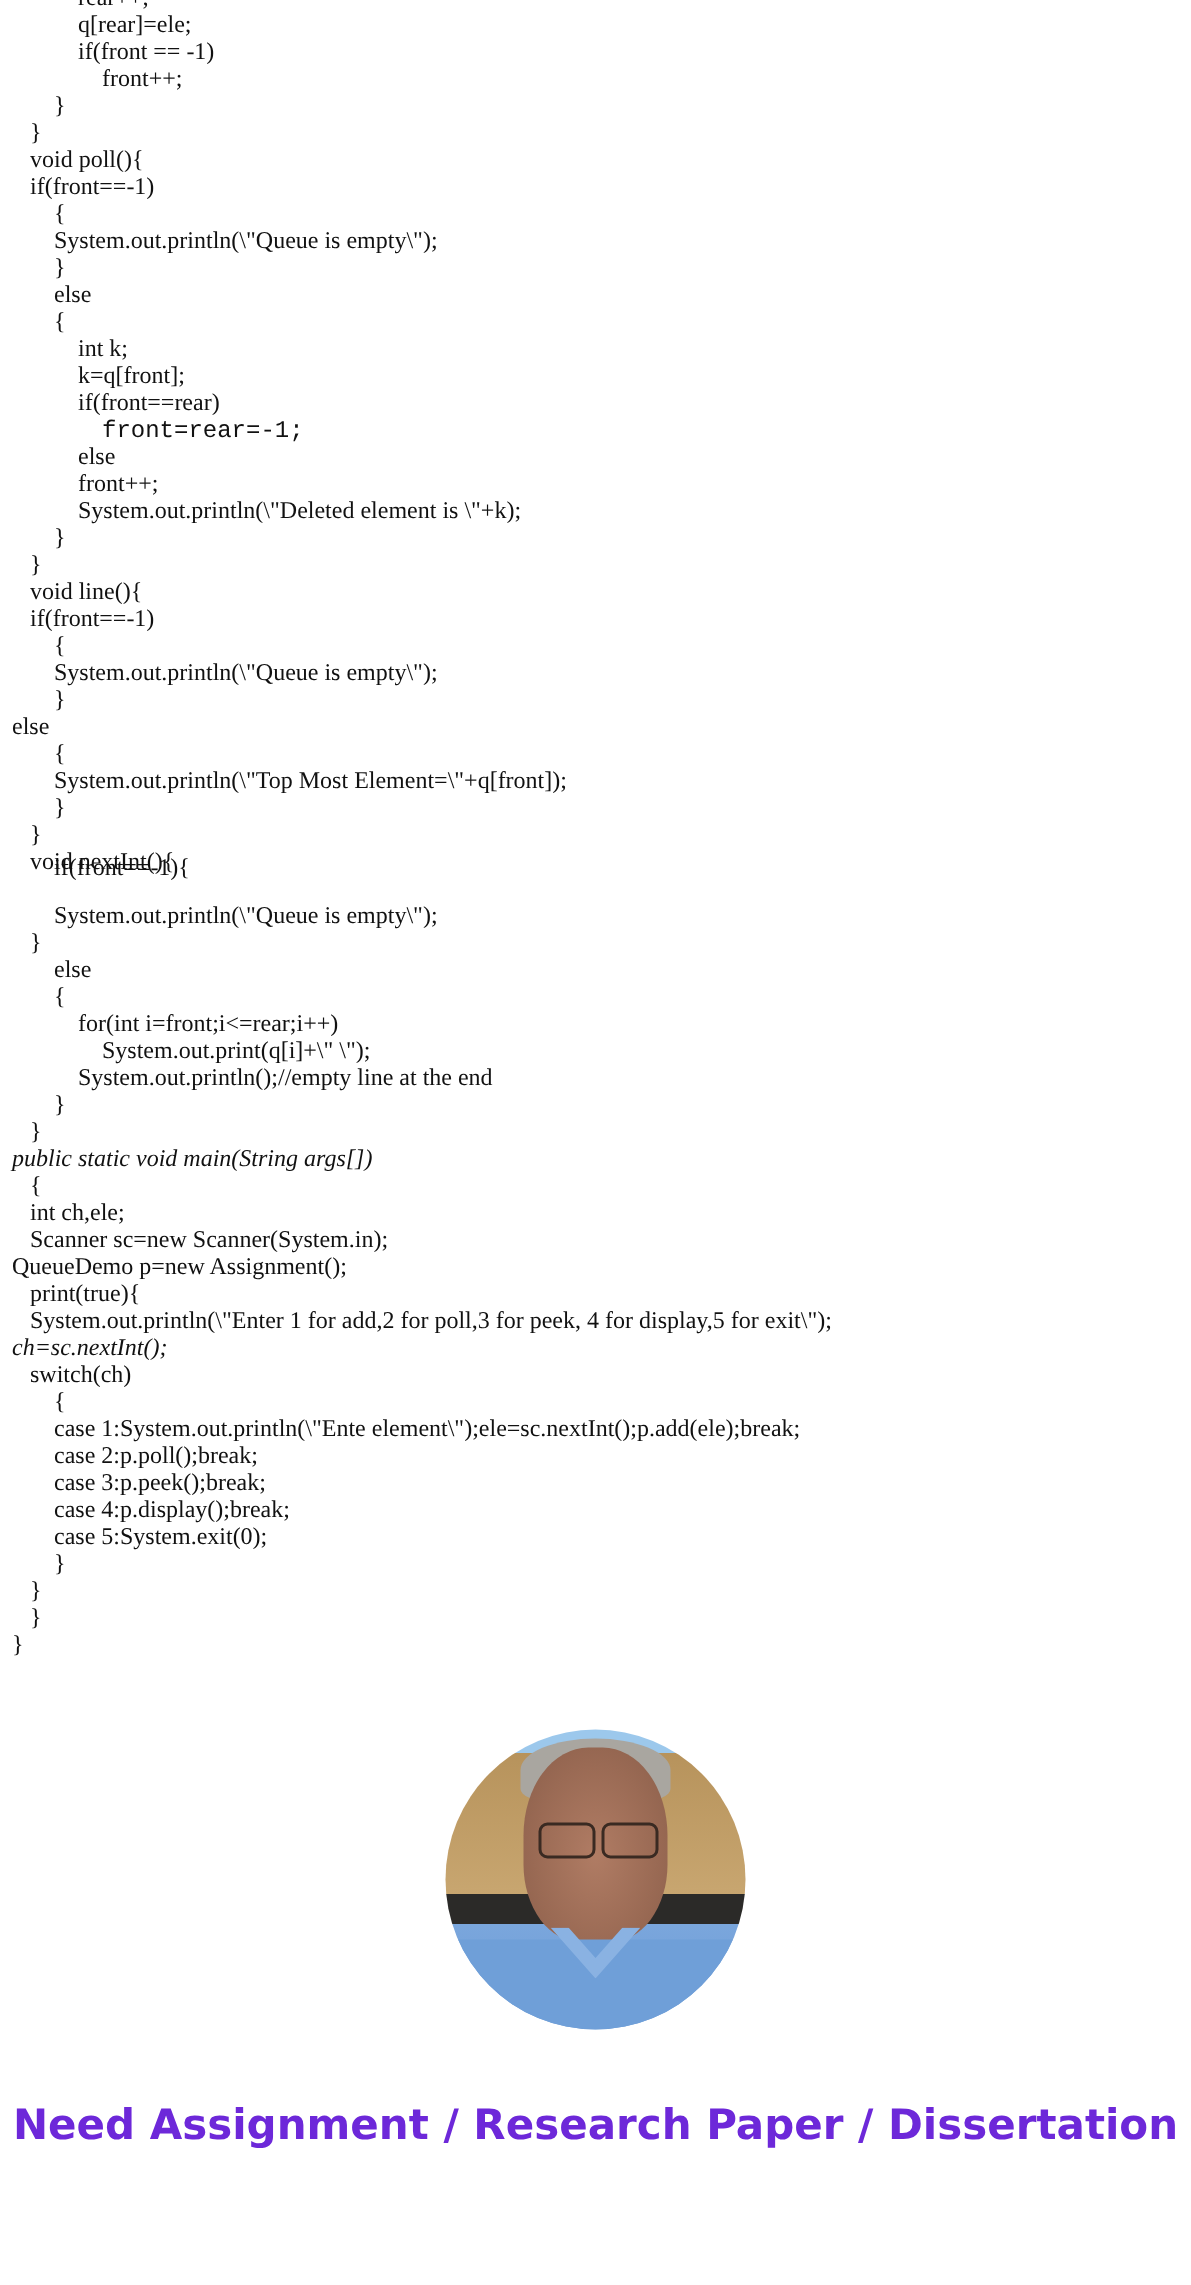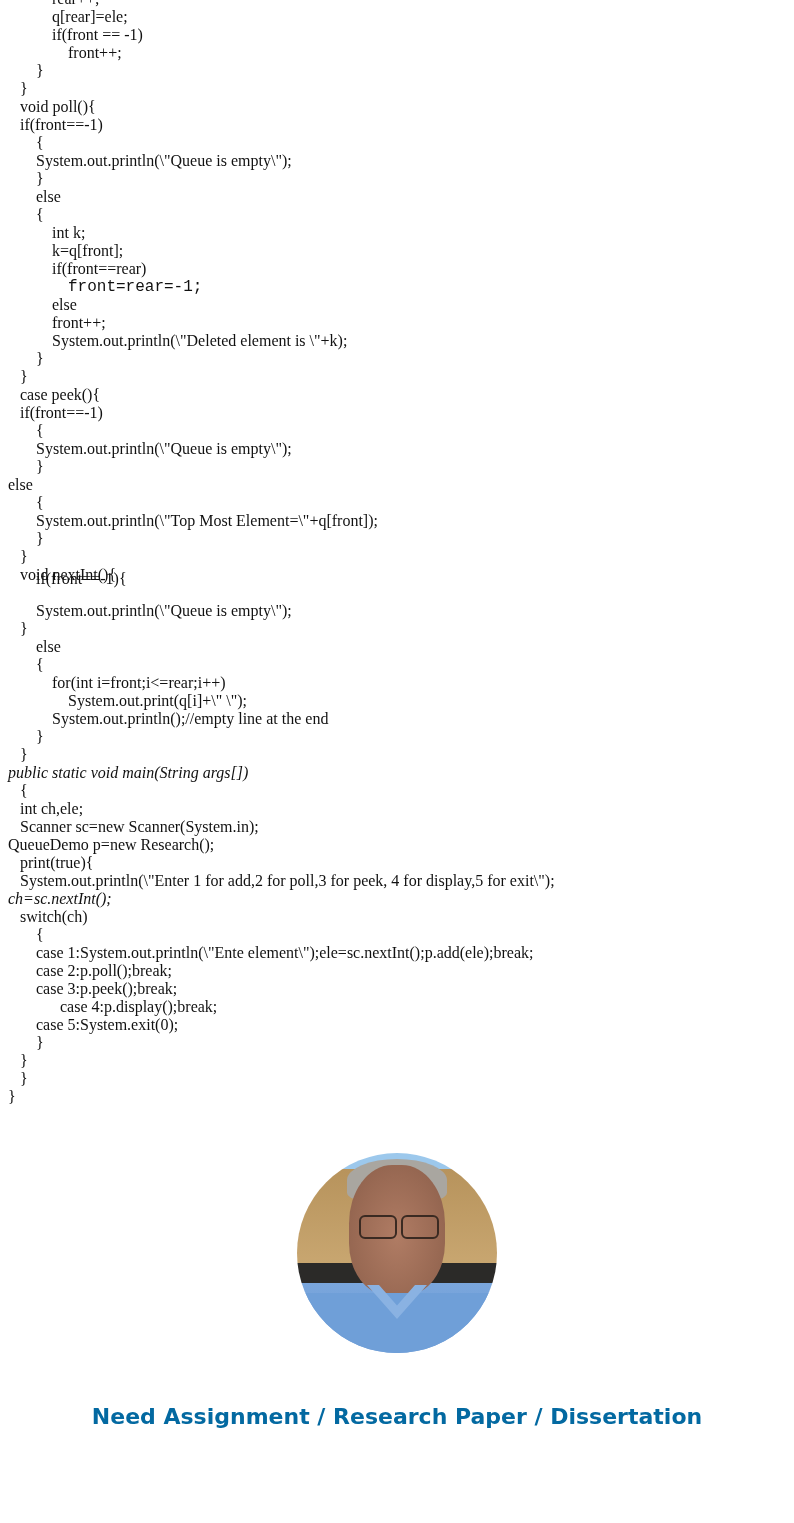--- a/index.html
+++ b/index.html
@@ -32,22 +32,22 @@
   .avatar .shirt {
     position: absolute; left: 0; top: 140px; width: 200px; height: 60px;
     background: #6f9fd8;
   }
   .avatar .collar {
     position: absolute; left: 70px; top: 132px; width: 60px; height: 34px;
     background: #8ab2e2; clip-path: polygon(0 0, 50% 100%, 100% 0, 80% 0, 50% 60%, 20% 0);
   }
   .footer {
     position: absolute; left: 0; top: 1402px; width: 794px; text-align: center;
-    font-family: "DejaVu Sans", sans-serif; font-weight: bold; font-size: 22px;
-    line-height: 30px; color: #0369a1;
+    font-family: "DejaVu Sans", sans-serif; font-weight: bold; font-size: 28px;
+    line-height: 30px; color: #6d28d9;
   }
   .footer div { white-space: nowrap; }
 </style>
 </head>
 <body>
 
 <div class="code" id="code">
     <div class="line" style="left: 52px; top: 0px;">rear++;</div>
     <div class="line" style="left: 52px; top: 18px;">q[rear]=ele;</div>
     <div class="line" style="left: 52px; top: 36px;">if(front == -1)</div>
@@ -63,21 +63,21 @@
     <div class="line" style="left: 36px; top: 216px;">{</div>
     <div class="line" style="left: 52px; top: 234px;">int k;</div>
     <div class="line" style="left: 52px; top: 252px;">k=q[front];</div>
     <div class="line" style="left: 52px; top: 270px;">if(front==rear)</div>
     <div class="line" style="left: 68px; top: 288px; font-family: Liberation Mono, monospace;">front=rear=-1;</div>
     <div class="line" style="left: 52px; top: 306px;">else</div>
     <div class="line" style="left: 52px; top: 324px;">front++;</div>
     <div class="line" style="left: 52px; top: 342px;">System.out.println(\"Deleted element is \"+k);</div>
     <div class="line" style="left: 36px; top: 360px;">}</div>
     <div class="line" style="left: 20px; top: 378px;">}</div>
-    <div class="line" style="left: 20px; top: 396px;">case peek(){</div>
+    <div class="line" style="left: 20px; top: 396px;">void line(){</div>
     <div class="line" style="left: 20px; top: 414px;">if(front==-1)</div>
     <div class="line" style="left: 36px; top: 432px;">{</div>
     <div class="line" style="left: 36px; top: 450px;">System.out.println(\"Queue is empty\");</div>
     <div class="line" style="left: 36px; top: 468px;">}</div>
     <div class="line" style="left: 8px; top: 486px;">else</div>
     <div class="line" style="left: 36px; top: 504px;">{</div>
     <div class="line" style="left: 36px; top: 522px;">System.out.println(\"Top Most Element=\"+q[front]);</div>
     <div class="line" style="left: 36px; top: 540px;">}</div>
     <div class="line" style="left: 20px; top: 558px;">}</div>
     <div class="line" style="left: 20px; top: 576px;">void nextInt(){</div>
@@ -88,30 +88,30 @@
     <div class="line" style="left: 36px; top: 666px;">{</div>
     <div class="line" style="left: 52px; top: 684px;">for(int i=front;i&lt;=rear;i++)</div>
     <div class="line" style="left: 68px; top: 702px;">System.out.print(q[i]+\" \");</div>
     <div class="line" style="left: 52px; top: 720px;">System.out.println();//empty line at the end</div>
     <div class="line" style="left: 36px; top: 738px;">}</div>
     <div class="line" style="left: 20px; top: 756px;">}</div>
     <div class="line" style="left: 8px; top: 774px; font-style: italic;">public static void main(String args[])</div>
     <div class="line" style="left: 20px; top: 792px;">{</div>
     <div class="line" style="left: 20px; top: 810px;">int ch,ele;</div>
     <div class="line" style="left: 20px; top: 828px;">Scanner sc=new Scanner(System.in);</div>
-    <div class="line" style="left: 8px; top: 846px;">QueueDemo p=new Research();</div>
+    <div class="line" style="left: 8px; top: 846px;">QueueDemo p=new Assignment();</div>
     <div class="line" style="left: 20px; top: 864px;">print(true){</div>
     <div class="line" style="left: 20px; top: 882px;">System.out.println(\"Enter 1 for add,2 for poll,3 for peek, 4 for display,5 for exit\");</div>
     <div class="line" style="left: 8px; top: 900px; font-style: italic;">ch=sc.nextInt();</div>
     <div class="line" style="left: 20px; top: 918px;">switch(ch)</div>
     <div class="line" style="left: 36px; top: 936px;">{</div>
     <div class="line" style="left: 36px; top: 954px;">case 1:System.out.println(\"Ente element\");ele=sc.nextInt();p.add(ele);break;</div>
     <div class="line" style="left: 36px; top: 972px;">case 2:p.poll();break;</div>
     <div class="line" style="left: 36px; top: 990px;">case 3:p.peek();break;</div>
-    <div class="line" style="left: 36px; top: 1008px; margin-left: 24px;">case 4:p.display();break;</div>
+    <div class="line" style="left: 36px; top: 1008px;">case 4:p.display();break;</div>
     <div class="line" style="left: 36px; top: 1026px; text-align: center;">case 5:System.exit(0);</div>
     <div class="line" style="left: 36px; top: 1044px;">}</div>
     <div class="line" style="left: 20px; top: 1062px;">}</div>
     <div class="line" style="left: 20px; top: 1080px;">}</div>
     <div class="line" style="left: 8px; top: 1098px;">}</div>
   </div>
 
 <div class="avatar">
   <div class="hair"></div>
   <div class="face"></div>

